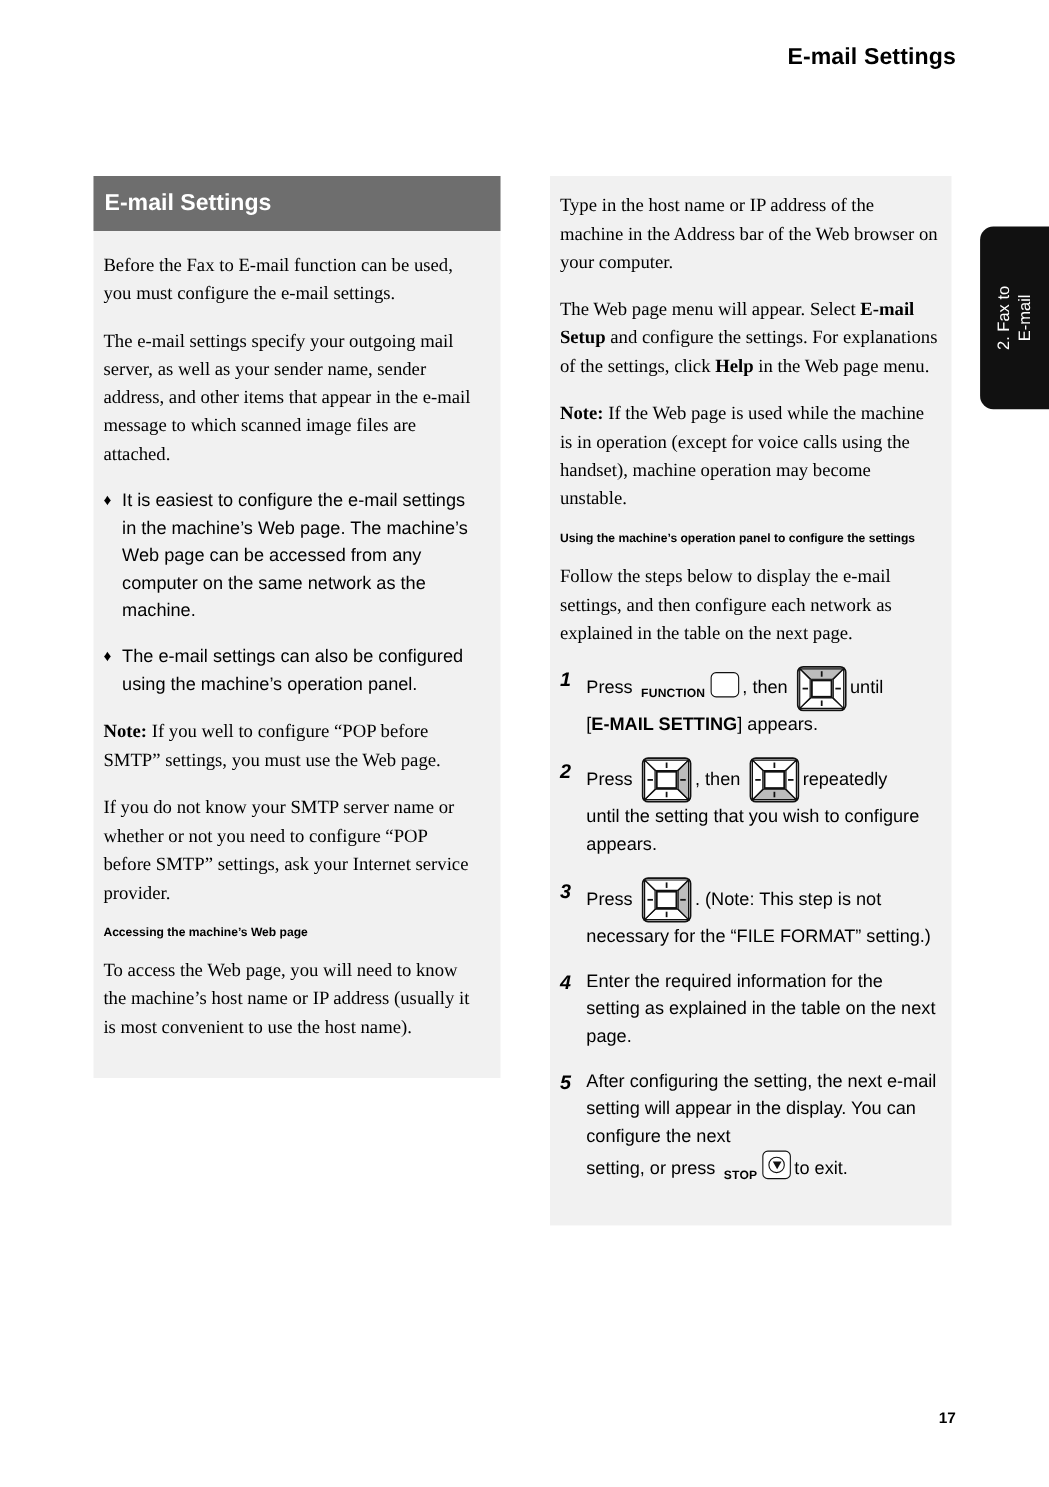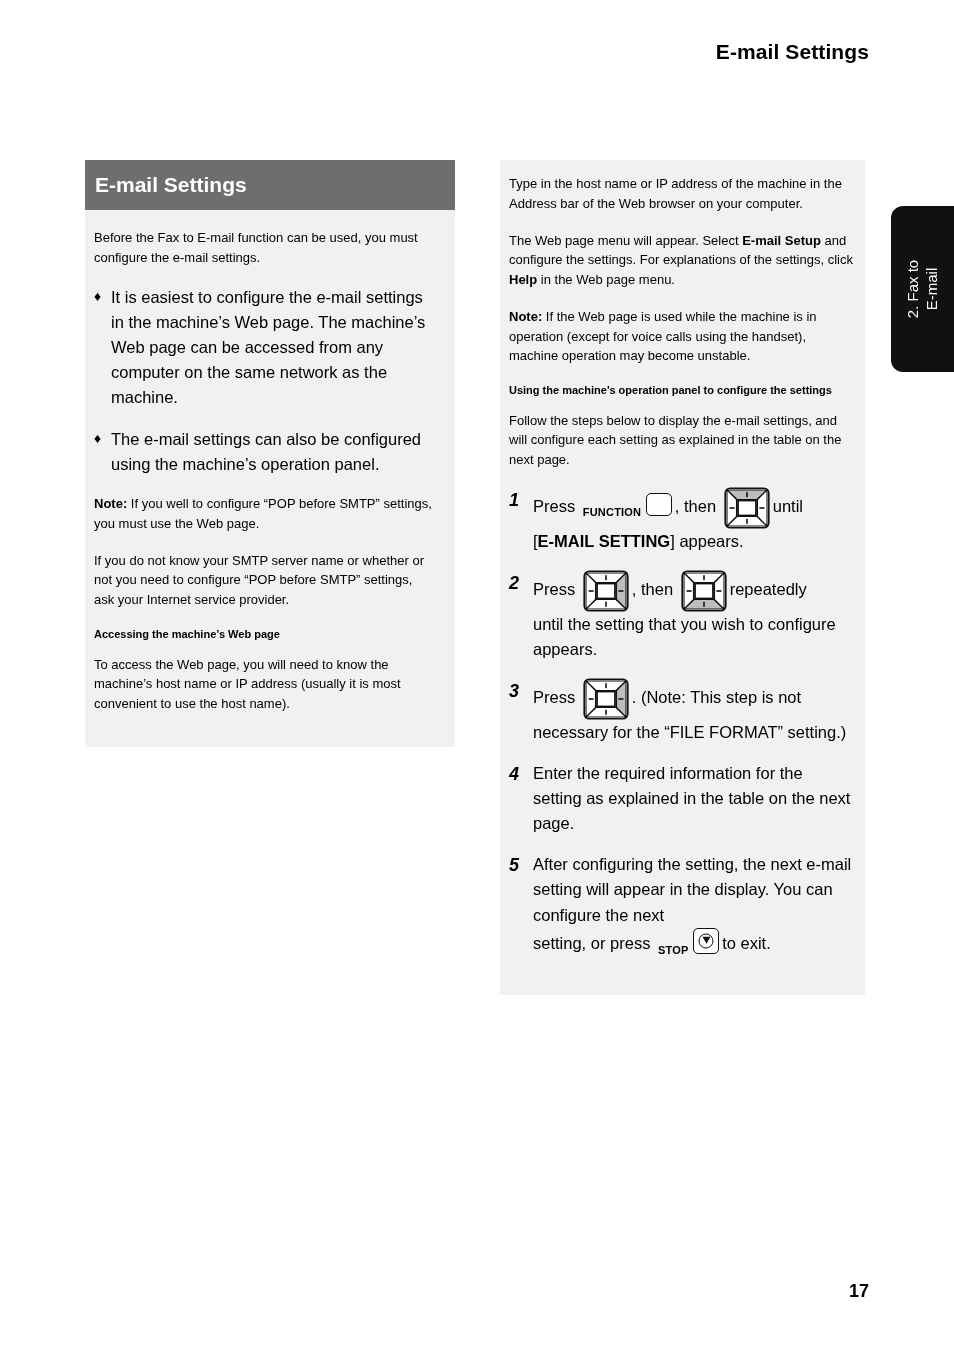--- a/index.html
+++ b/index.html
@@ -83,23 +83,24 @@
     font-size: 21px;
     font-weight: bold;
     padding: 13px 10px 14px 10px;
     line-height: 1.1;
   }
 
   .body-pad-l { padding: 0 20px 0 9px; }
   .body-pad-r { padding: 0 10px 0 9px; }
 
   p.para {
-    font-size: 13px;
+    font-size: 17px;
     line-height: 1.52;
     margin: 0 0 17px 0;
+    font-family: Liberation Serif, serif;
   }
   p.para.first { margin-top: 18px; }
   .col-right p.para.first { margin-top: 14px; }
 
   b { font-weight: bold; }
   i { font-style: italic; }
 
   
   .bullet {
     display: flex;
@@ -200,21 +201,21 @@
   }
   .arrowkey svg { display: block; }
 
   
   .page-number {
     position: absolute;
     left: 0;
     top: 1281px;
     width: 869px;
     text-align: right;
-    font-size: 18px;
+    font-size: 14px;
     font-weight: bold;
   }
 </style>
 </head>
 <body>
 
 <div class="page-header">E-mail Settings</div>
 
 <div class="side-tab">
   <div class="side-tab-inner">
@@ -226,20 +227,21 @@
 </div>
 
 <div class="col col-left">
 
   <div class="section-bar">E-mail Settings</div>
 
   <div class="body-pad-l">
 
     <p class="para first">Before the Fax to E-mail function can be used, you must configure the e-mail settings.</p>
 
+    <p class="para">The e-mail settings specify your outgoing mail server, as well as your sender name, sender address, and other items that appear in the e-mail message to which scanned image files are attached.</p>
 
     <div class="bullet">
       <span class="bullet-mark">♦</span>
       <span class="bullet-text">It is easiest to configure the e-mail settings in the machine’s Web page. The machine’s Web page can be accessed from any computer on the same network as the machine.</span>
     </div>
 
     <div class="bullet">
       <span class="bullet-mark">♦</span>
       <span class="bullet-text">The e-mail settings can also be configured using the machine’s operation panel.</span>
     </div>
@@ -260,21 +262,21 @@
   <div class="body-pad-r">
 
     <p class="para first">Type in the host name or IP address of the machine in the Address bar of the Web browser on your computer.</p>
 
     <p class="para"><span>The Web page menu will appear. Select </span><b>E-mail Setup</b><span> and configure the settings. For explanations of the settings, click </span><b>Help</b><span> in the Web page menu.</span></p>
 
     <p class="para"><b>Note:</b><span> If the Web page is used while the machine is in operation (except for voice calls using the handset), machine operation may become unstable.</span></p>
 
     <h3 class="subhead">Using the machine’s operation panel to configure the settings</h3>
 
-    <p class="para">Follow the steps below to display the e-mail settings, and will configure each setting as explained in the table on the next page.</p>
+    <p class="para">Follow the steps below to display the e-mail settings, and then configure each network as explained in the table on the next page.</p>
 
     <div class="step">
       <span class="step-num">1</span>
       <span class="step-body">
         <span>Press</span>
         <span class="labeled-key">
           <span class="key-caption">FUNCTION</span>
           <span class="key-square"></span>
         </span><span>, then</span>
         <span class="arrowkey">

